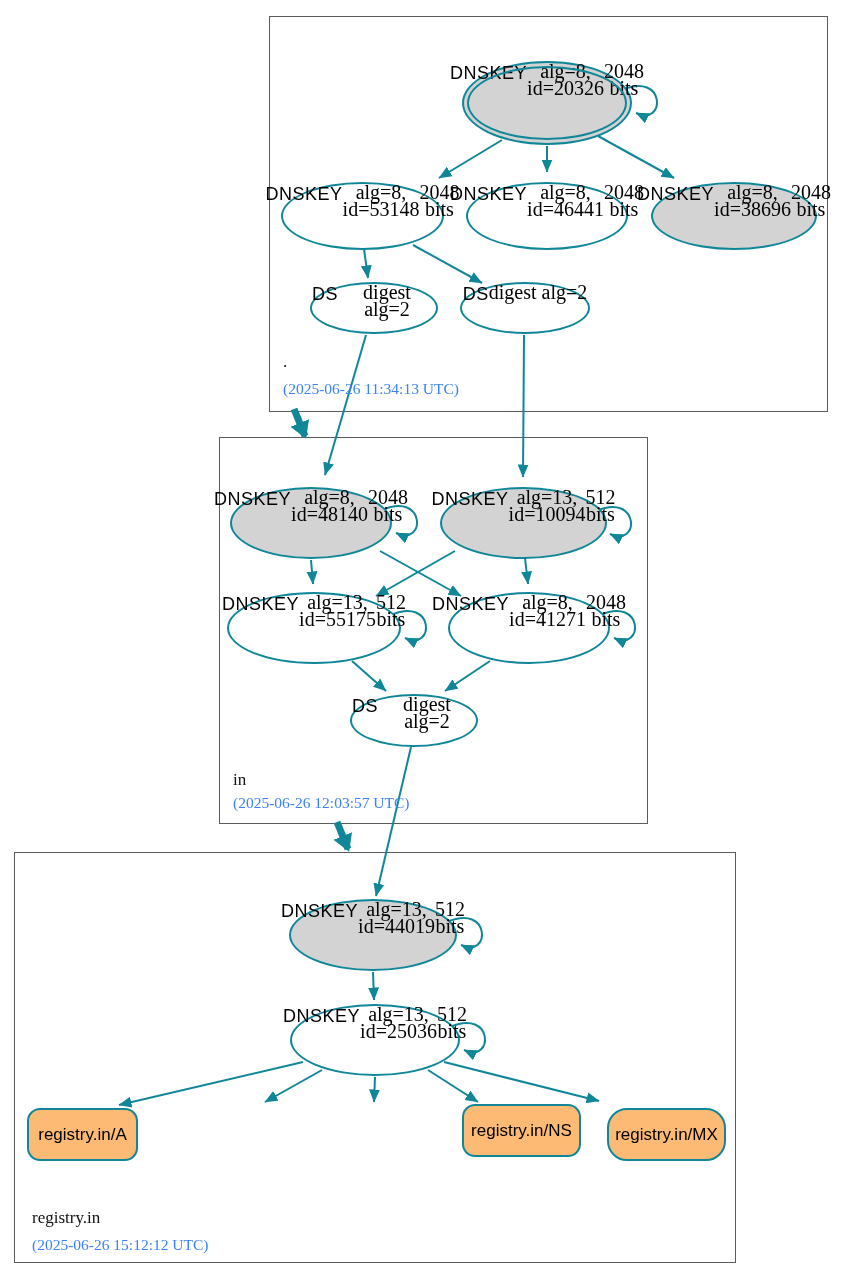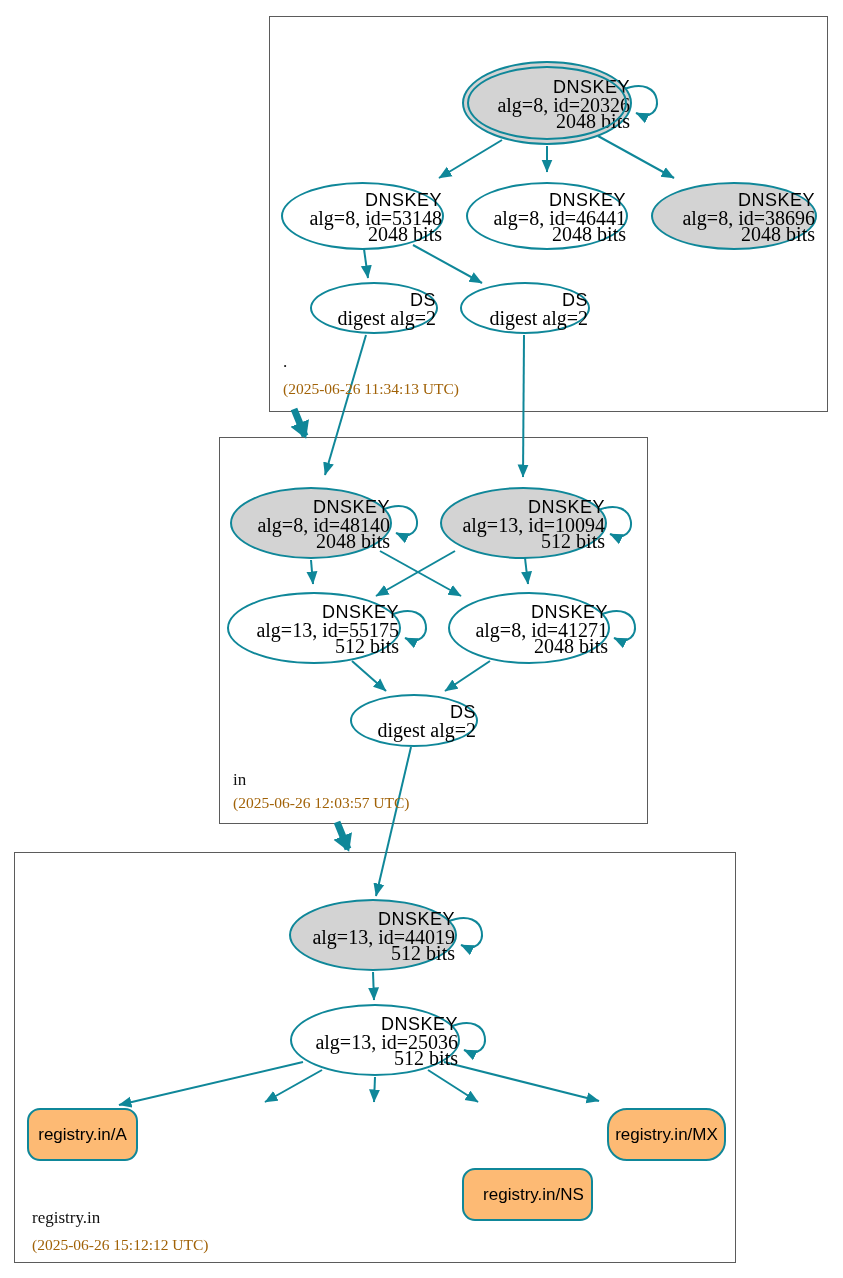--- a/index.html
+++ b/index.html
@@ -1,22 +1,22 @@
 <!DOCTYPE html>
 <html><head>
 <meta charset="utf-8">
 <style>
   html,body{margin:0;padding:0;background:#fff;}
   .canvas{position:relative;width:843px;height:1278px;background:#fff;overflow:hidden;
           font-family:"Liberation Sans",sans-serif;color:#000;}
   .edges{position:absolute;left:0;top:0;z-index:1;}
   .zonebox{position:absolute;border:1px solid #5b5b5b;background:transparent;z-index:0;}
   .zone-label{position:absolute;z-index:2;font-family:"Liberation Serif",serif;font-size:17px;color:#111;}
-  .zone-ts{position:absolute;z-index:2;font-family:"Liberation Serif",serif;font-size:15.5px;color:#a16207;}
-  .node{position:absolute;z-index:3;display:flex;flex-direction:column;align-items:flex-end;
+  .zone-ts{position:absolute;z-index:2;font-family:"Liberation Serif",serif;font-size:15.5px;color:#3b82f6;}
+  .node{position:absolute;z-index:3;display:flex;flex-direction:row;align-items:flex-start;
         justify-content:center;text-align:center;box-sizing:border-box;}
   .ellipse{border:2.5px solid var(--teal);border-radius:50%;background:#fff;}
   .sep{background:#d3d3d3;}
   .double{position:relative;}
   .double::before{content:"";position:absolute;inset:3px;border:2px solid var(--teal);
         border-radius:50%;pointer-events:none;}
   .ntitle{font-family:"Liberation Sans",sans-serif;font-size:18px;line-height:20px;letter-spacing:.5px;}
   .ndetail{font-family:"Liberation Serif",serif;font-size:20px;line-height:16.5px;}
   .rrset{position:absolute;z-index:3;border:2.5px solid var(--teal);border-radius:13px;background:#fdba74;
         display:flex;align-items:center;justify-content:center;font-size:17px;
@@ -156,19 +156,19 @@
     <span class="ndetail" data-interactable="false">512 bits</span>
   </div>
 
   <div class="node ellipse" style="left:290px;top:1004px;width:170px;height:72px;" data-interactable="true">
     <span class="ntitle" data-interactable="false">DNSKEY</span>
     <span class="ndetail" data-interactable="false">alg=13, id=25036</span>
     <span class="ndetail" data-interactable="false">512 bits</span>
   </div>
 
   <div class="rrset" style="left:27px;top:1108px;width:107px;height:49px;" data-interactable="true">registry.in/A</div>
-  <div class="rrset" style="left:462px;top:1168px;width:115px;height:49px;padding-left:12px;" data-interactable="true">registry.in/NS</div>
+  <div class="rrset" style="left:462px;top:1104px;width:115px;height:49px;" data-interactable="true">registry.in/NS</div>
   <div class="rrset" style="left:607px;top:1108px;width:115px;height:49px;border-radius:20px;" data-interactable="true">registry.in/MX</div>
 
   <div class="zone-label" style="left:32px;top:1208px;" data-interactable="false">registry.in</div>
   <div class="zone-ts" style="left:32px;top:1236px;" data-interactable="false">(2025-06-26 15:12:12 UTC)</div>
 
 </div>
 
 </body></html>

